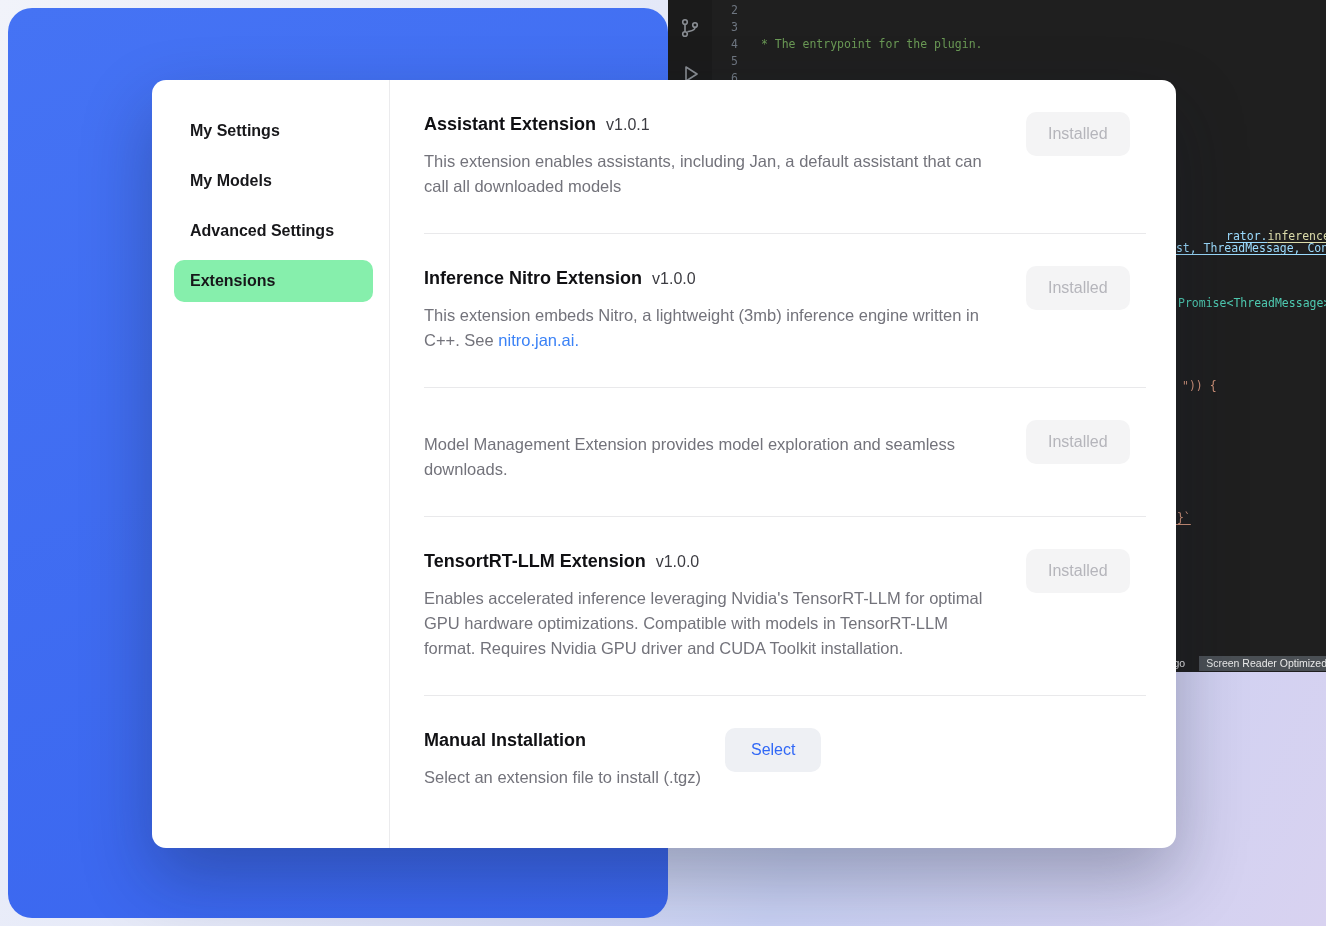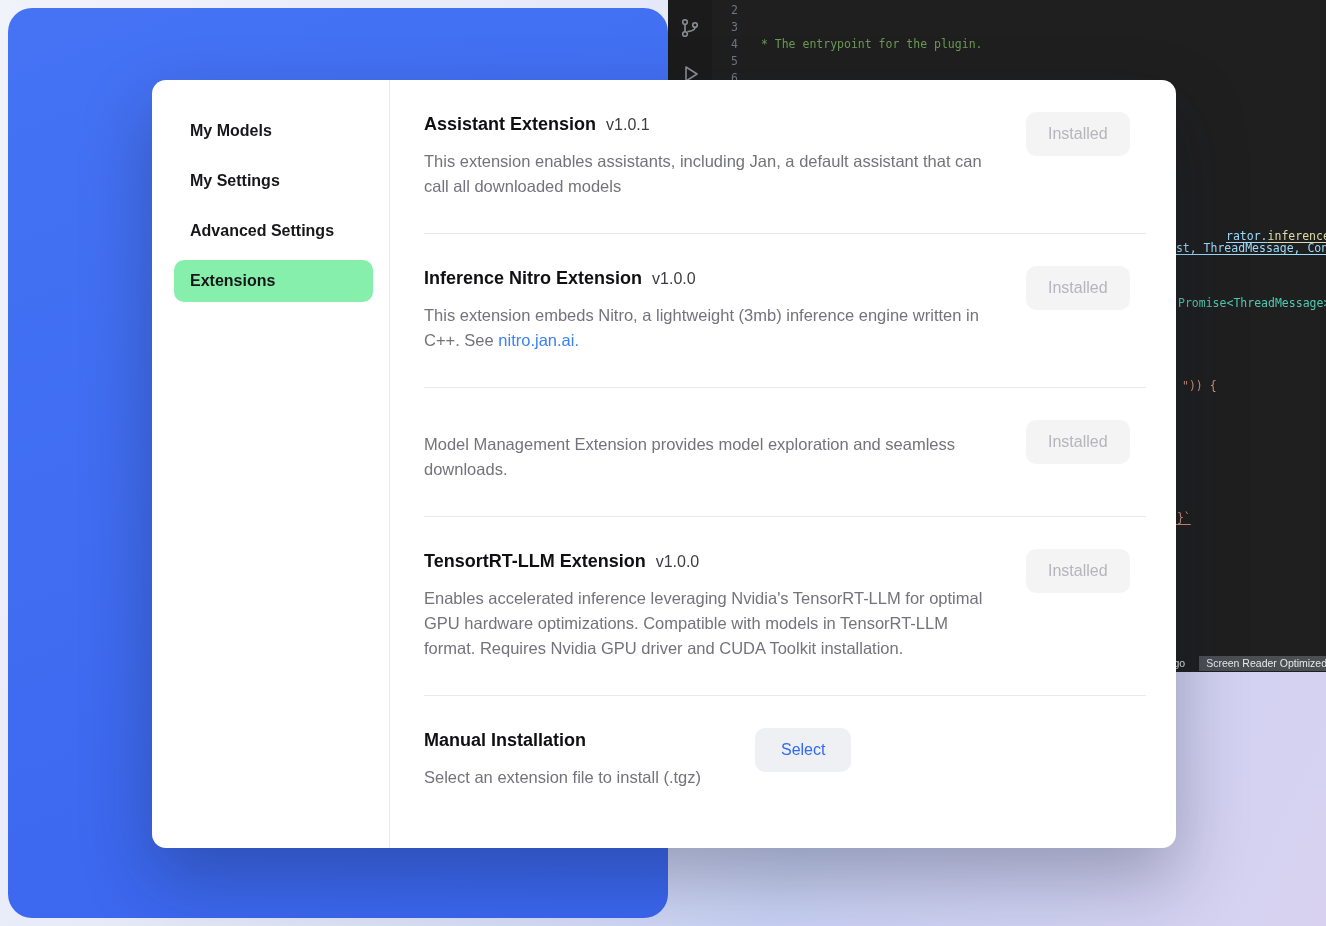--- a/index.html
+++ b/index.html
@@ -78,21 +78,21 @@
     border-radius: 10px; font-size: 16px; font-weight: 700; color: #17171a;
     margin-bottom: 8px; cursor: pointer; white-space: nowrap;
   }
   .side-item.active { background: #86efac; }
 
   .content { flex: 1; padding: 0 30px 0 34px; overflow: hidden; }
   .ext-row {
     display: flex; justify-content: flex-start; align-items: flex-start;
     padding: 32px 0 34px; border-bottom: 1px solid #e9e9eb;
   }
-  .ext-row.last { border-bottom: none; gap: 30px; }
+  .ext-row.last { border-bottom: none; }
   .row-info { max-width: 578px; }
   .row-head { line-height: 24px; }
   .row-title { font-size: 18px; font-weight: 700; color: #101013; }
   .row-version { font-size: 16px; font-weight: 400; color: #3c3c42; margin-left: 10px; }
   .row-desc { margin-top: 12px; font-size: 16.5px; line-height: 25px; color: #73737b; }
   .link { color: #3b82f6; cursor: pointer; }
   .btn {
     border: none; border-radius: 10px; height: 44px; padding: 0 22px;
     font-family: "Liberation Sans", sans-serif; font-size: 16px; font-weight: 400;
     flex: 0 0 auto; margin-left: 24px; cursor: pointer;
@@ -146,24 +146,24 @@
   <div class="statusbar">
     <span class="sb-left">go</span>
     <span class="sb-badge">Screen Reader Optimized</span>
   </div>
 </div>
 
 <div class="modal">
 
   <div class="side-nav">
     <div class="side-item">
+        <span>My Settings</span>
+      </div>
+    <div class="side-item">
         <span>My Models</span>
-      </div>
-    <div class="side-item">
-        <span>My Settings</span>
       </div>
     <div class="side-item">
         <span>Advanced Settings</span>
       </div>
     <div class="side-item active">
         <span>Extensions</span>
       </div>
   </div>
 
   <div class="content">

